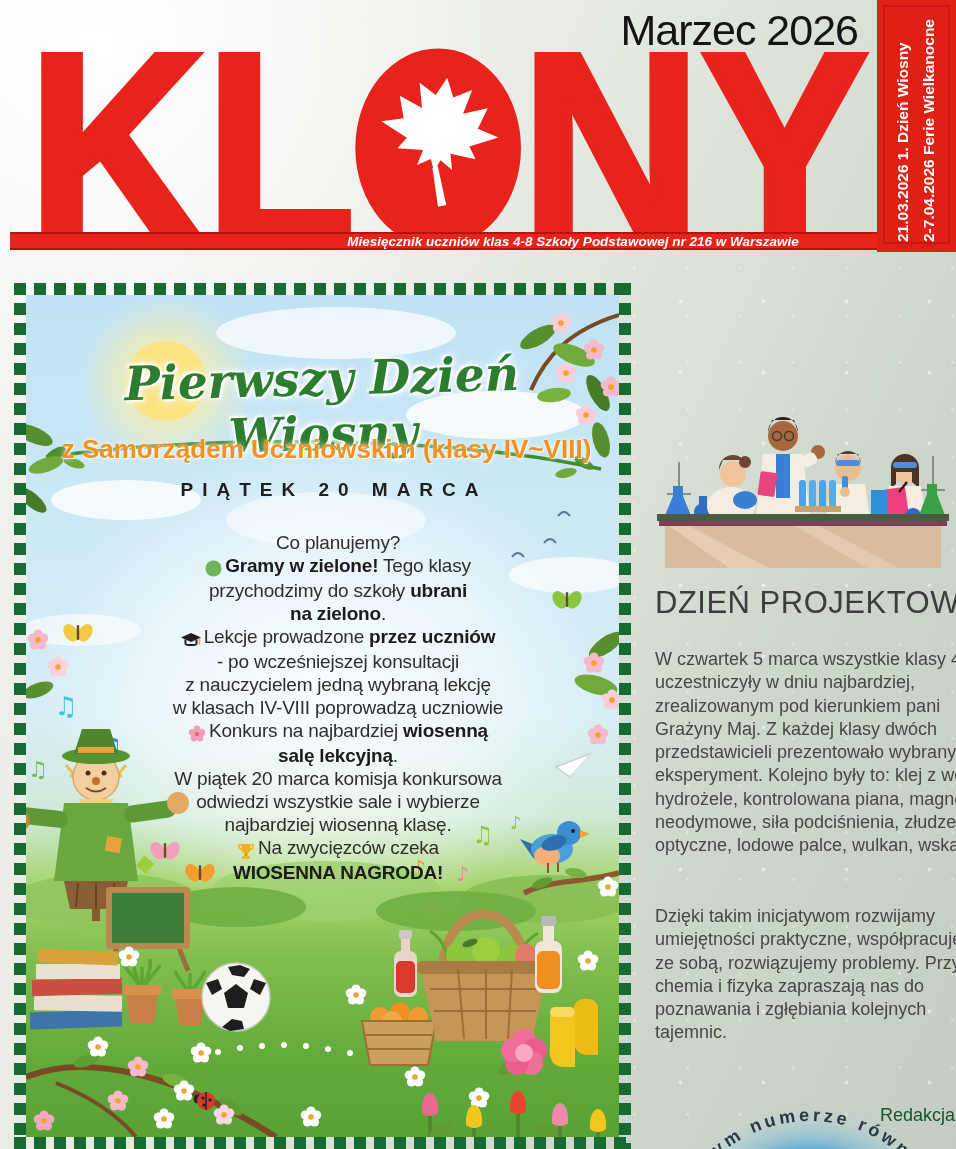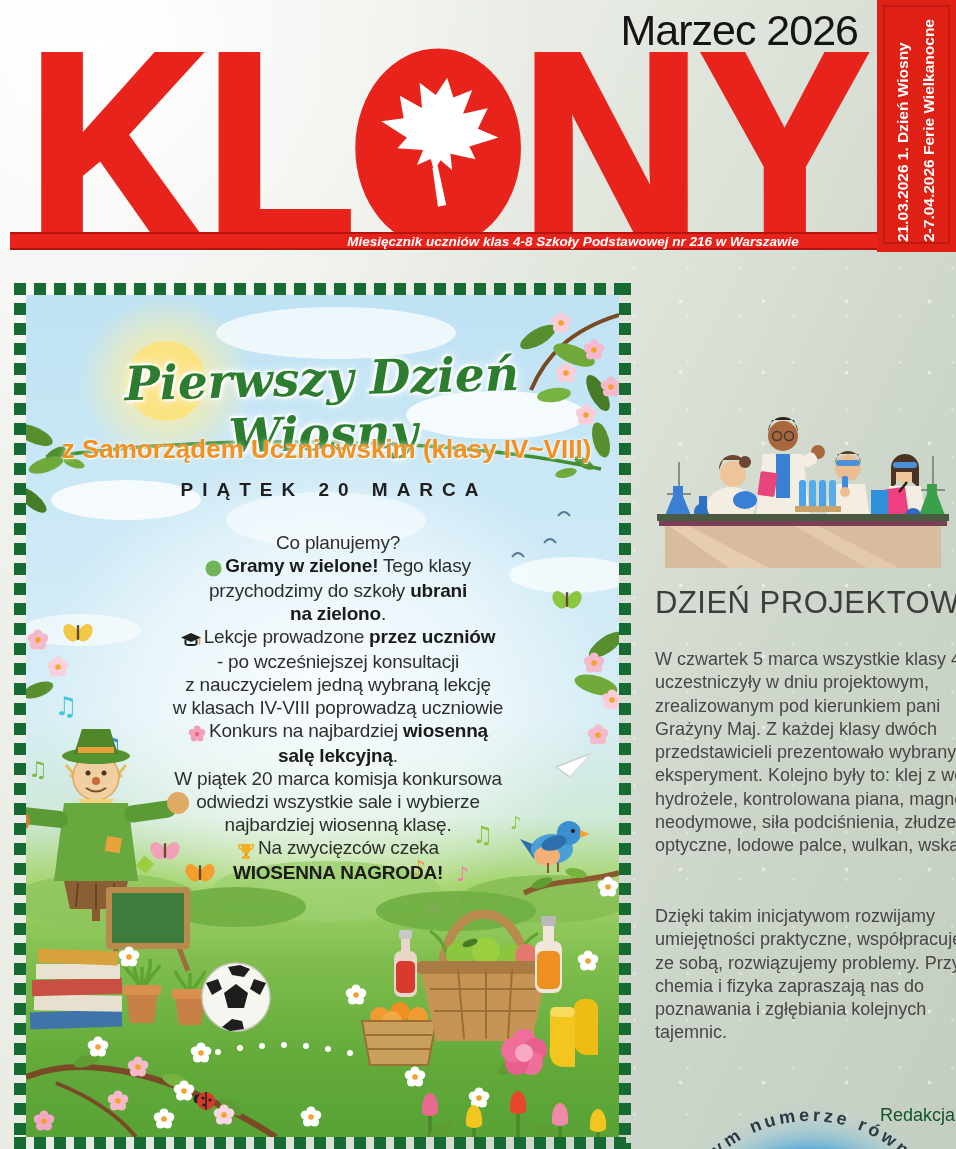--- a/index.html
+++ b/index.html
@@ -563,21 +563,21 @@
   <rect x="8" y="118" width="292" height="7" fill="#4a5a43"></rect>
   <rect x="10" y="125" width="288" height="5" fill="#7c3f58"></rect>
   <rect x="16" y="130" width="276" height="42" fill="#d9bb9d"></rect>
   <polygon points="40,130 120,172 80,172 20,130" fill="#e9d2b8" opacity=".8"></polygon>
   <polygon points="170,130 250,172 218,172 146,130" fill="#e9d2b8" opacity=".6"></polygon>
 </svg>
 
 <div class="project-heading">DZIEŃ PROJEKTOWY</div>
 <div class="para para1" id="para1">
     <div>W czwartek 5 marca wszystkie klasy 4-8</div>
-    <div>uczestniczyły w dniu projektowym,</div>
+    <div>uczestniczyły w dniu najbardziej,</div>
     <div>zrealizowanym pod kierunkiem pani</div>
     <div>Grażyny Maj. Z każdej klasy dwóch</div>
     <div>przedstawicieli prezentowało wybrany</div>
     <div>eksperyment. Kolejno były to: klej z wody,</div>
     <div>hydrożele, kontrolowana piana, magnesy</div>
     <div>neodymowe, siła podciśnienia, złudzenia</div>
     <div>optyczne, lodowe palce, wulkan, wskaźniki</div>
   </div>
 <div class="para para2" id="para2">
     <div>Dzięki takim inicjatywom rozwijamy</div>

